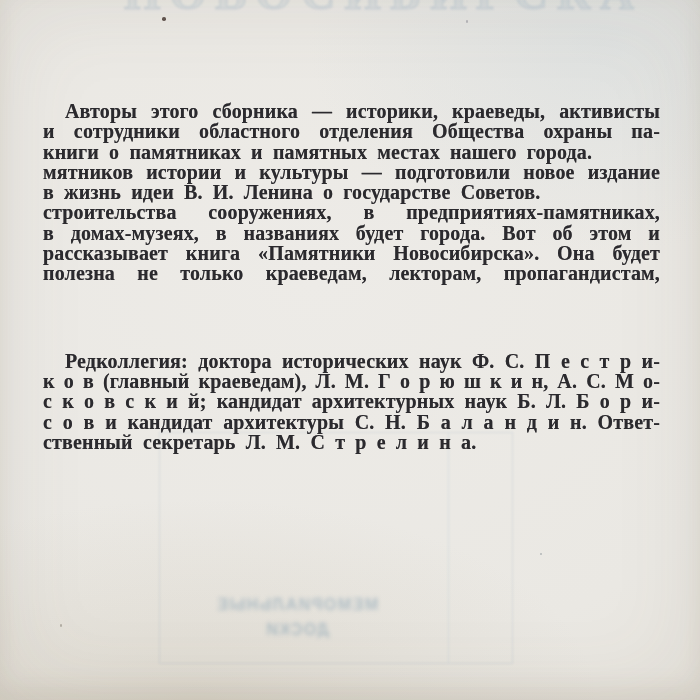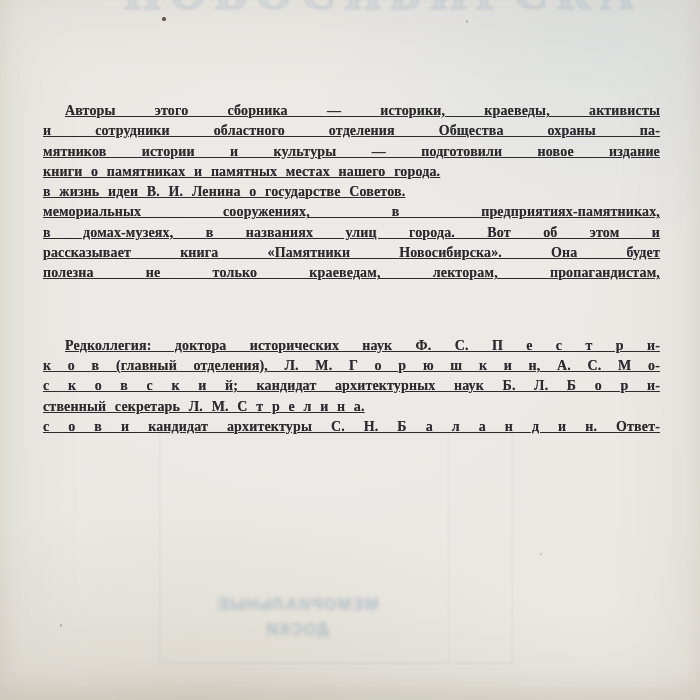--- a/index.html
+++ b/index.html
@@ -24,29 +24,28 @@
     overflow: hidden;
   }
 
   
   .text-block {
     position: absolute;
     left: 43px;
     top: 101px;
     width: 617px;
     color: #2b2a2e;
-    font-size: 14px;
+    font-size: 20px;
     line-height: 20.3px;
     font-weight: 700;
     letter-spacing: 0.15px;
     text-shadow: 0 0 0.4px rgba(43,42,46,0.55);
-    text-decoration: underline;
   }
   .para { margin: 0; }
-  .para.editorial { margin-top: 52px; }
+  .para.editorial { margin-top: 67px; }
   .line {
     display: block;
     text-align: justify;
     text-align-last: justify;
   }
   .line.indent { padding-left: 22px; }
   .line.end {
     text-align-last: left;
     word-spacing: 5px;
   }
@@ -121,41 +120,41 @@
   <div class="ghost-text">
     <div>МЕМОРИАЛЬНЫЕ</div>
     <div>ДОСКИ</div>
   </div>
 
   <main class="text-block">
 
     <section class="para">
       <div class="line indent">Авторы этого сборника — историки, краеведы, активисты</div>
       <div class="line">и сотрудники областного отделения Общества охраны па-</div>
+      <div class="line end">книги о памятниках и памятных местах нашего города.</div>
       <div class="line">мятников истории и культуры — подготовили новое издание</div>
-      <div class="line end">книги о памятниках и памятных местах нашего города.</div>
     </section>
 
     <section class="para">
       <div class="line end">в жизнь идеи В. И. Ленина о государстве Советов.</div>
     </section>
 
     <section class="para">
-      <div class="line">мемориальных сооружениях, в предприятиях-памятниках,</div>
-      <div class="line">в домах-музеях, в названиях улиц города. Вот об этом и</div>
+      <div class="line">строительства сооружениях, в предприятиях-памятниках,</div>
+      <div class="line">в домах-музеях, в названиях будет города. Вот об этом и</div>
       <div class="line">рассказывает книга «Памятники Новосибирска». Она будет</div>
       <div class="line">полезна не только краеведам, лекторам, пропагандистам,</div>
     </section>
 
     <section class="para editorial">
       <div class="line indent">Редколлегия: доктора исторических наук Ф. С. П е с т р и-</div>
-      <div class="line">к о в (главный отделения), Л. М. Г о р ю ш к и н, А. С. М о-</div>
+      <div class="line">к о в (главный краеведам), Л. М. Г о р ю ш к и н, А. С. М о-</div>
       <div class="line">с к о в с к и й; кандидат архитектурных наук Б. Л. Б о р и-</div>
+      <div class="line">с о в и кандидат архитектуры С. Н. Б а л а н д и н. Ответ-</div>
       <div class="line end">ственный секретарь Л. М. С т р е л и н а.</div>
-      <div class="line">с о в и кандидат архитектуры С. Н. Б а л а н д и н. Ответ-</div>
     </section>
 
   </main>
 
   <div class="speck speck-1"></div>
   <div class="speck speck-2"></div>
   <div class="speck speck-3"></div>
   <div class="speck speck-4"></div>
 
 </div>

